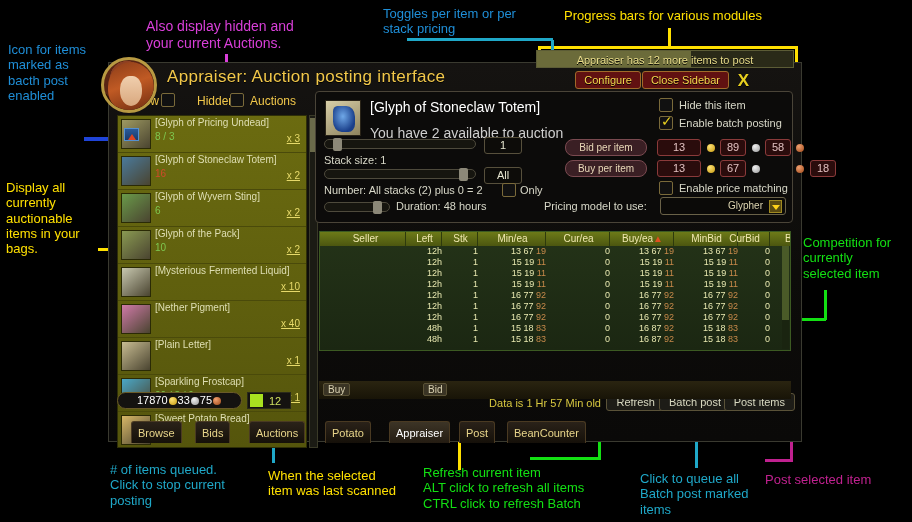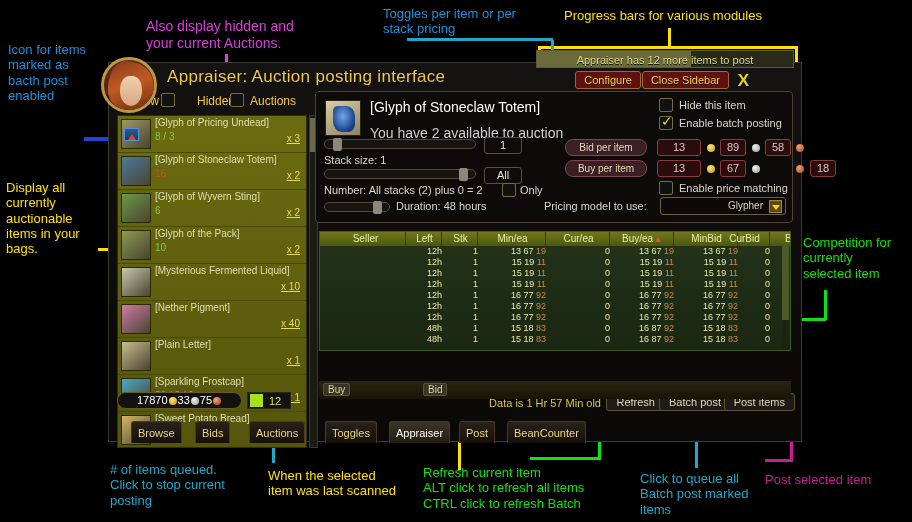--- a/index.html
+++ b/index.html
@@ -383,21 +383,21 @@
 
   <div id="dataage">Data is 1 Hr 57 Min old</div>
   <div class="abtn" id="btn-refresh">Refresh</div>
   <div class="abtn" id="btn-batchpost">Batch post</div>
   <div class="abtn" id="btn-postitems">Post items</div>
 
   <div id="tabs">
       <div class="tab" style="left: 22px;">Browse</div>
       <div class="tab" style="left: 86px;">Bids</div>
       <div class="tab" style="left: 140px;">Auctions</div>
-      <div class="tab" style="left: 216px;">Toggles</div>
+      <div class="tab" style="left: 216px;">Potato</div>
       <div class="tab active" style="left: 280px;">Appraiser</div>
       <div class="tab" style="left: 350px;">Post</div>
       <div class="tab" style="left: 398px;">BeanCounter</div>
     </div>
 
   <div id="detail">
 
     <div id="glyphpanel">
       <div id="gicon"></div>
       <div id="gname">[Glyph of Stoneclaw Totem]</div>

